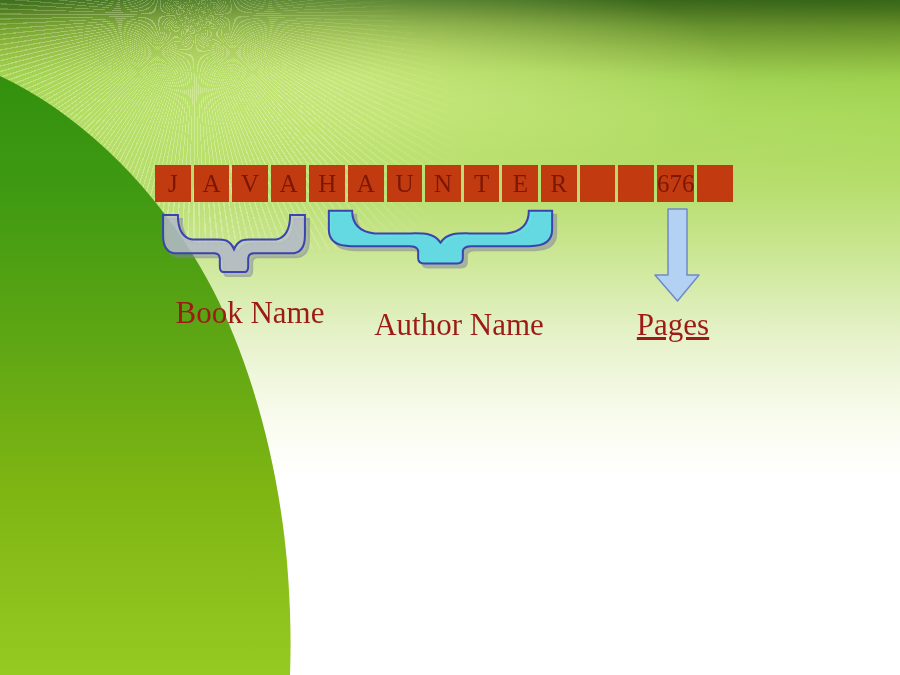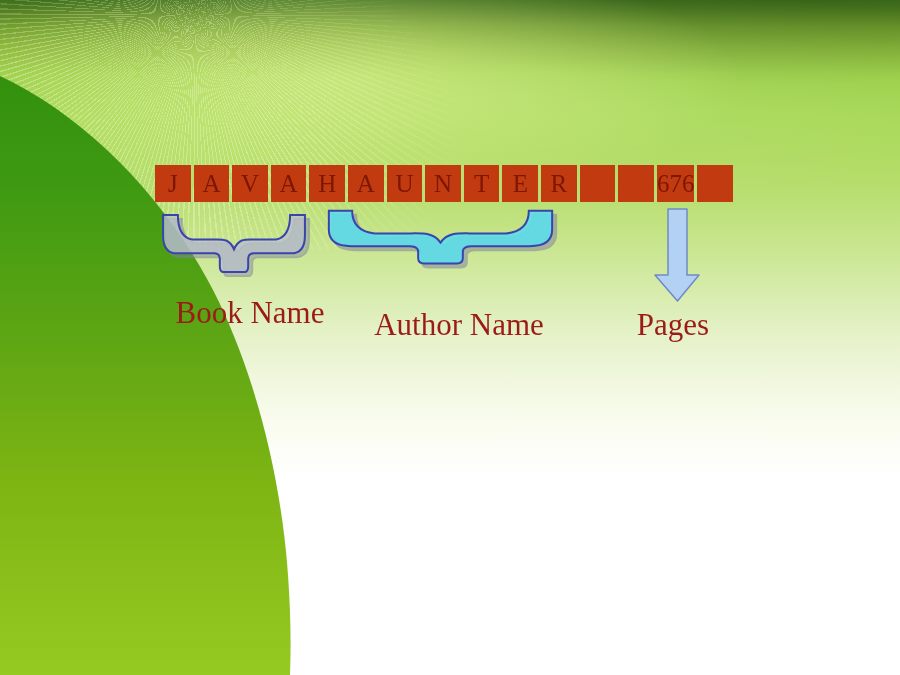--- a/index.html
+++ b/index.html
@@ -45,21 +45,21 @@
   .brace { position:absolute; filter:drop-shadow(4px 4px 0 rgba(128,130,158,0.55)); }
   .brace-book   { left:160px; top:212px; width:148px; height:65px; }
   .brace-author { left:324px; top:208px; width:233px; height:60px; }
   .arrow-down   { position:absolute; left:654px; top:208px; width:46px; height:94px; }
   .seg-label {
     position:absolute; color:#9c1b17; font-size:31px; line-height:1.1;
     text-align:center; white-space:nowrap;
   }
   .label-book   { left:174px; top:296px; width:152px; }
   .label-author { left:359px; top:296px; width:200px;margin-top:12px; }
-  .label-pages  { left:613px; top:308px; width:120px; }
+  .label-pages  { left:613px; top:308px; width:120px;text-decoration:underline; }
 </style>
 </head>
 <body>
 
 <div class="slide">
 
   <div class="bg-glow"></div>
   <div class="bg-fan"></div>
   <div class="bg-circle"></div>
 

